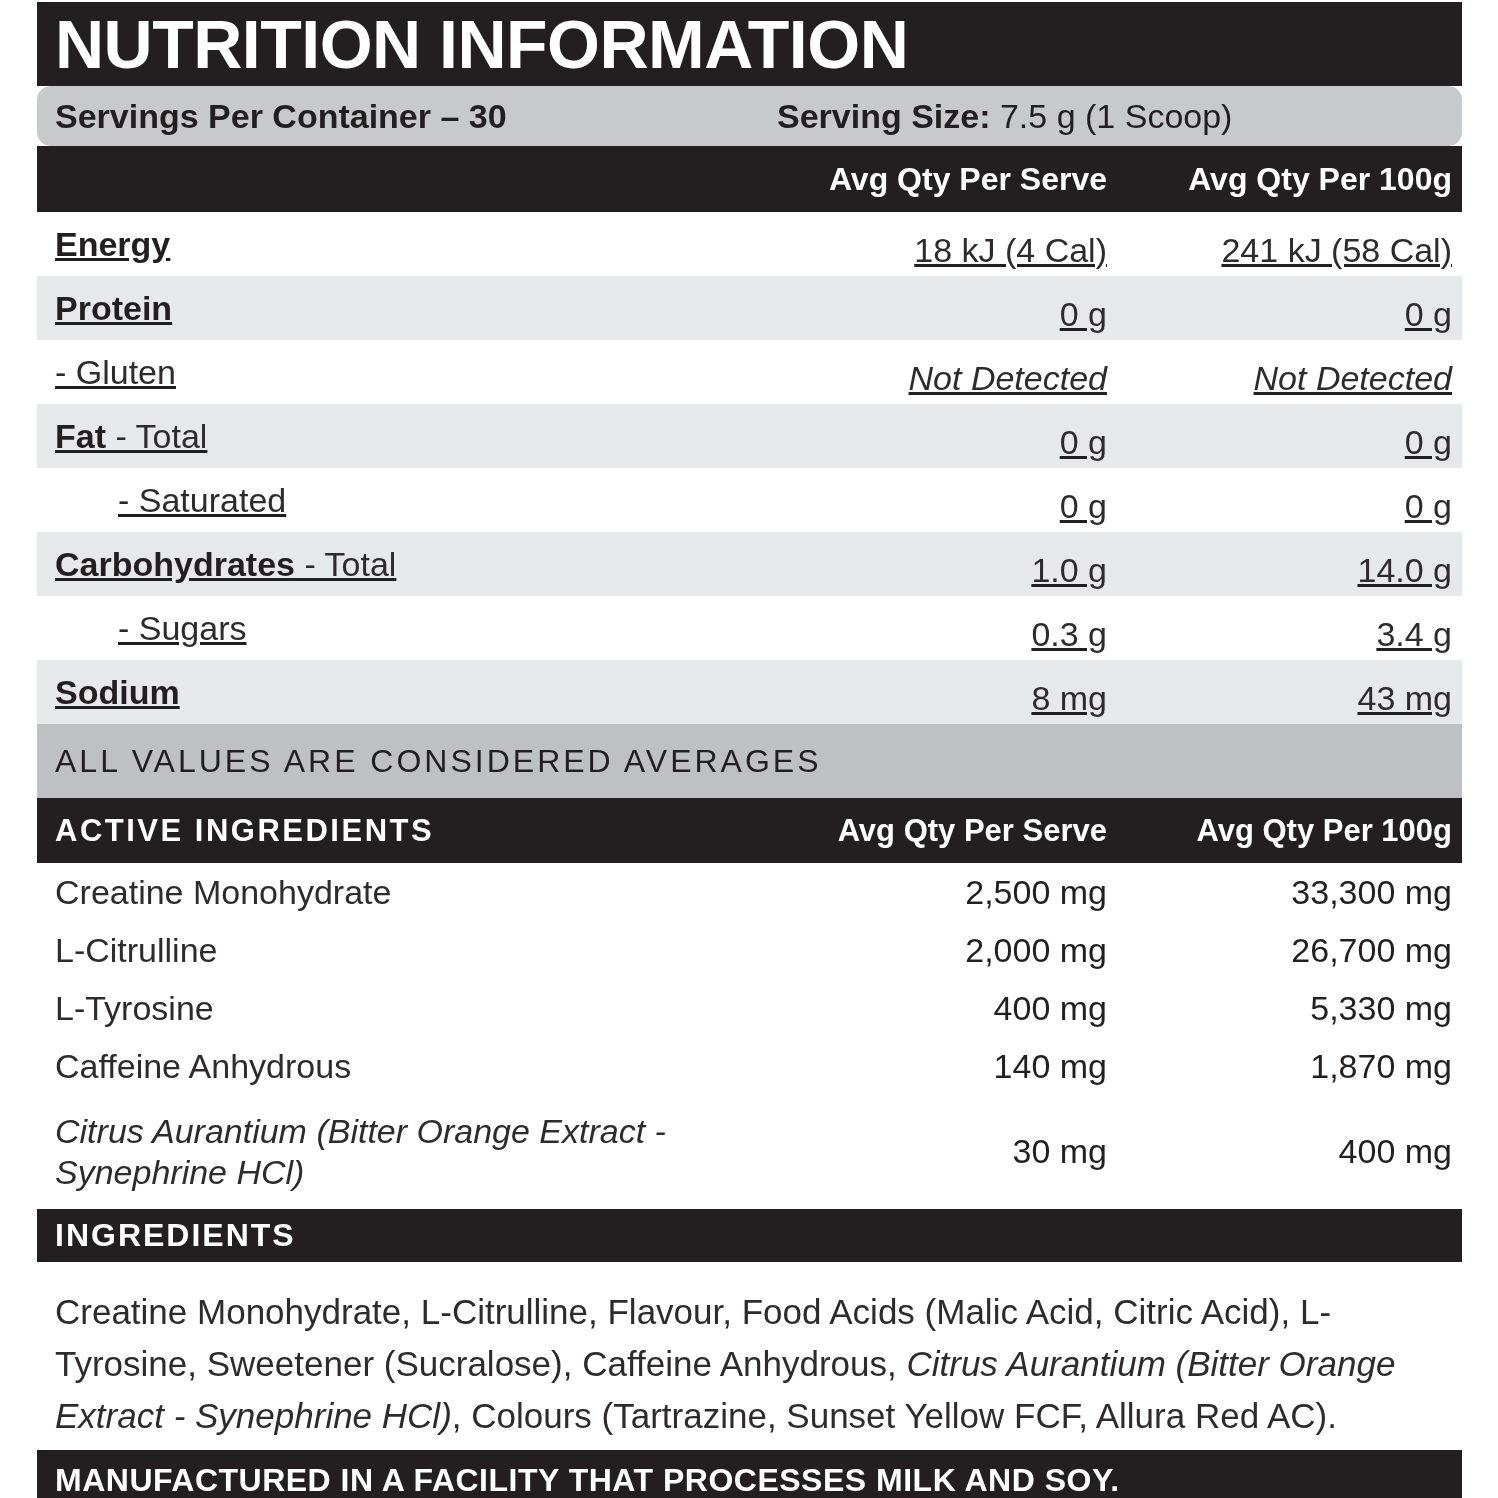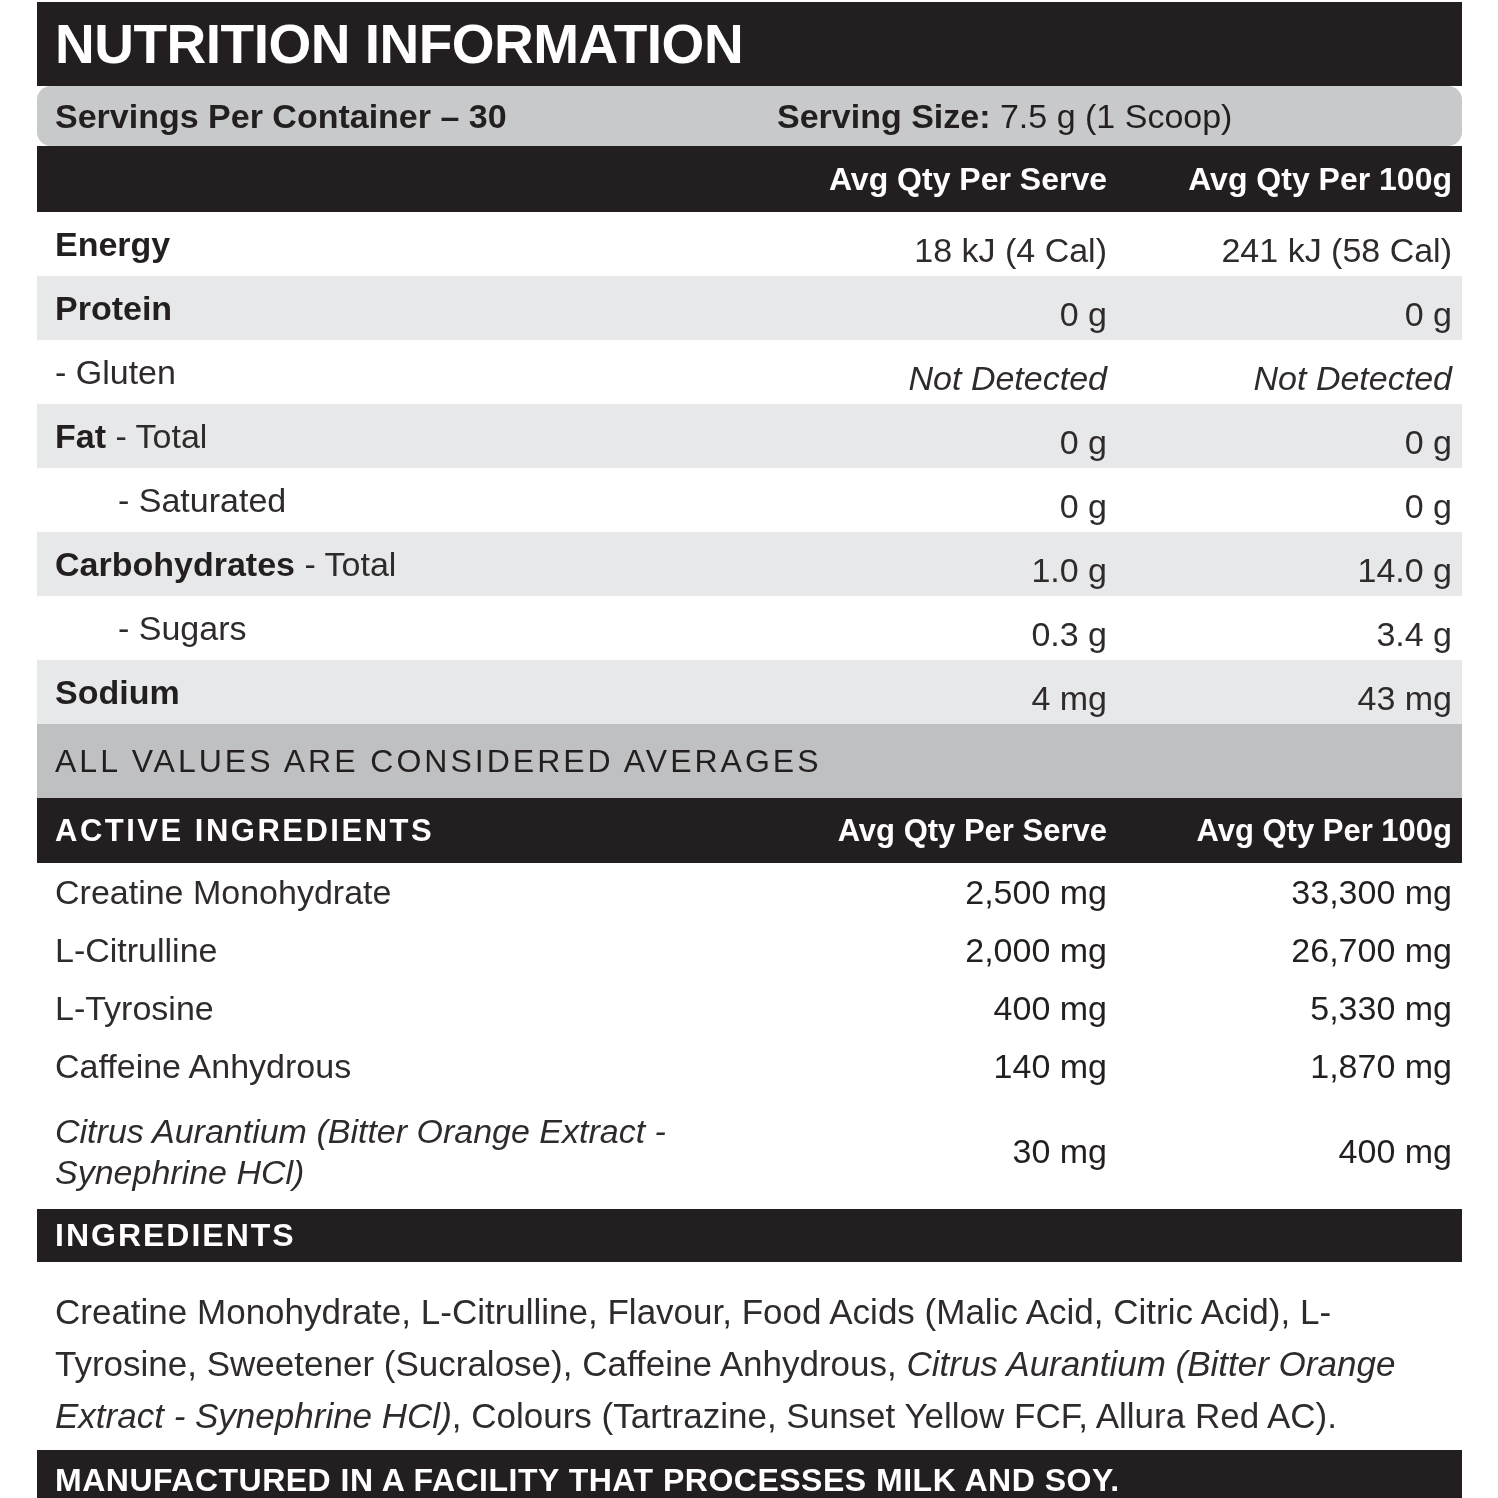--- a/index.html
+++ b/index.html
@@ -12,35 +12,35 @@
   }
   *{margin:0;padding:0;box-sizing:border-box;}
   html,body{background:var(--paper);}
   body{font-family:"Liberation Sans", sans-serif;color:var(--ink);}
   .sheet{position:relative;width:1498px;height:1498px;background:var(--paper);overflow:hidden;}
   .label{position:absolute;left:37px;top:2px;width:1425px;}
 
   .bar{background:var(--ink);color:#fff;}
 
   .title-bar{height:84px;display:flex;align-items:center;padding-left:18px;}
-  .title-bar h1{font-size:55px;font-weight:800;letter-spacing:-0.5px;line-height:1;}
+  .title-bar h1{font-size:68px;font-weight:800;letter-spacing:-0.5px;line-height:1;}
 
   .servings-bar{height:60px;background:var(--band);display:flex;align-items:center;
     font-size:34px;font-weight:bold;padding:0 10px 0 18px;border-radius:14px;}
   .servings-bar .left{flex:0 0 722px;}
   .servings-bar .right .plain{font-weight:normal;}
 
   .grid{display:grid;grid-template-columns:1fr 355px 345px;align-items:center;padding:0 10px 0 18px;}
   .grid .c2,.grid .c3{text-align:right;}
 
   .colhead-bar{height:66px;font-size:32px;font-weight:bold;}
   .active-bar{height:65px;font-size:31px;font-weight:bold;}
   .active-bar .c1{letter-spacing:2.5px;}
 
-  .row{min-height:64px;font-size:34px;}
+  .row{min-height:64px;font-size:34px;text-decoration:underline;}
   .row.shaded{background:var(--shade);}
   .row .lbl b{font-weight:bold;color:var(--ink);}
   .row .lbl .rest{font-weight:normal;color:var(--val);white-space:pre;}
   .row.indent .lbl{padding-left:63px;}
   .row .c2,.row .c3{color:var(--val);font-weight:normal;margin-top:12px;}
   .row .italic{font-style:italic;}
 
   .active-row{min-height:58px;font-size:34px;}
   .active-row .lbl{color:var(--val);max-width:700px;line-height:1.2;}
   .active-row .lbl.italic{font-style:italic;}
@@ -117,21 +117,21 @@
   </div>
 
   <div class="row grid indent">
     <span class="lbl c1"><b></b><span class="rest">- Sugars</span></span>
     <span class="c2 val-serve">0.3 g</span>
     <span class="c3 val-100">3.4 g</span>
   </div>
 
   <div class="row grid shaded">
     <span class="lbl c1"><b>Sodium</b><span class="rest"></span></span>
-    <span class="c2 val-serve">4 mg</span>
+    <span class="c2 val-serve">8 mg</span>
     <span class="c3 val-100">43 mg</span>
   </div>
 </div>
 
     <div class="averages-bar">ALL VALUES ARE CONSIDERED AVERAGES</div>
 
     <div class="bar active-bar grid">
       <span class="c1">ACTIVE INGREDIENTS</span>
       <span class="c2">Avg Qty Per Serve</span>
       <span class="c3">Avg Qty Per 100g</span>

